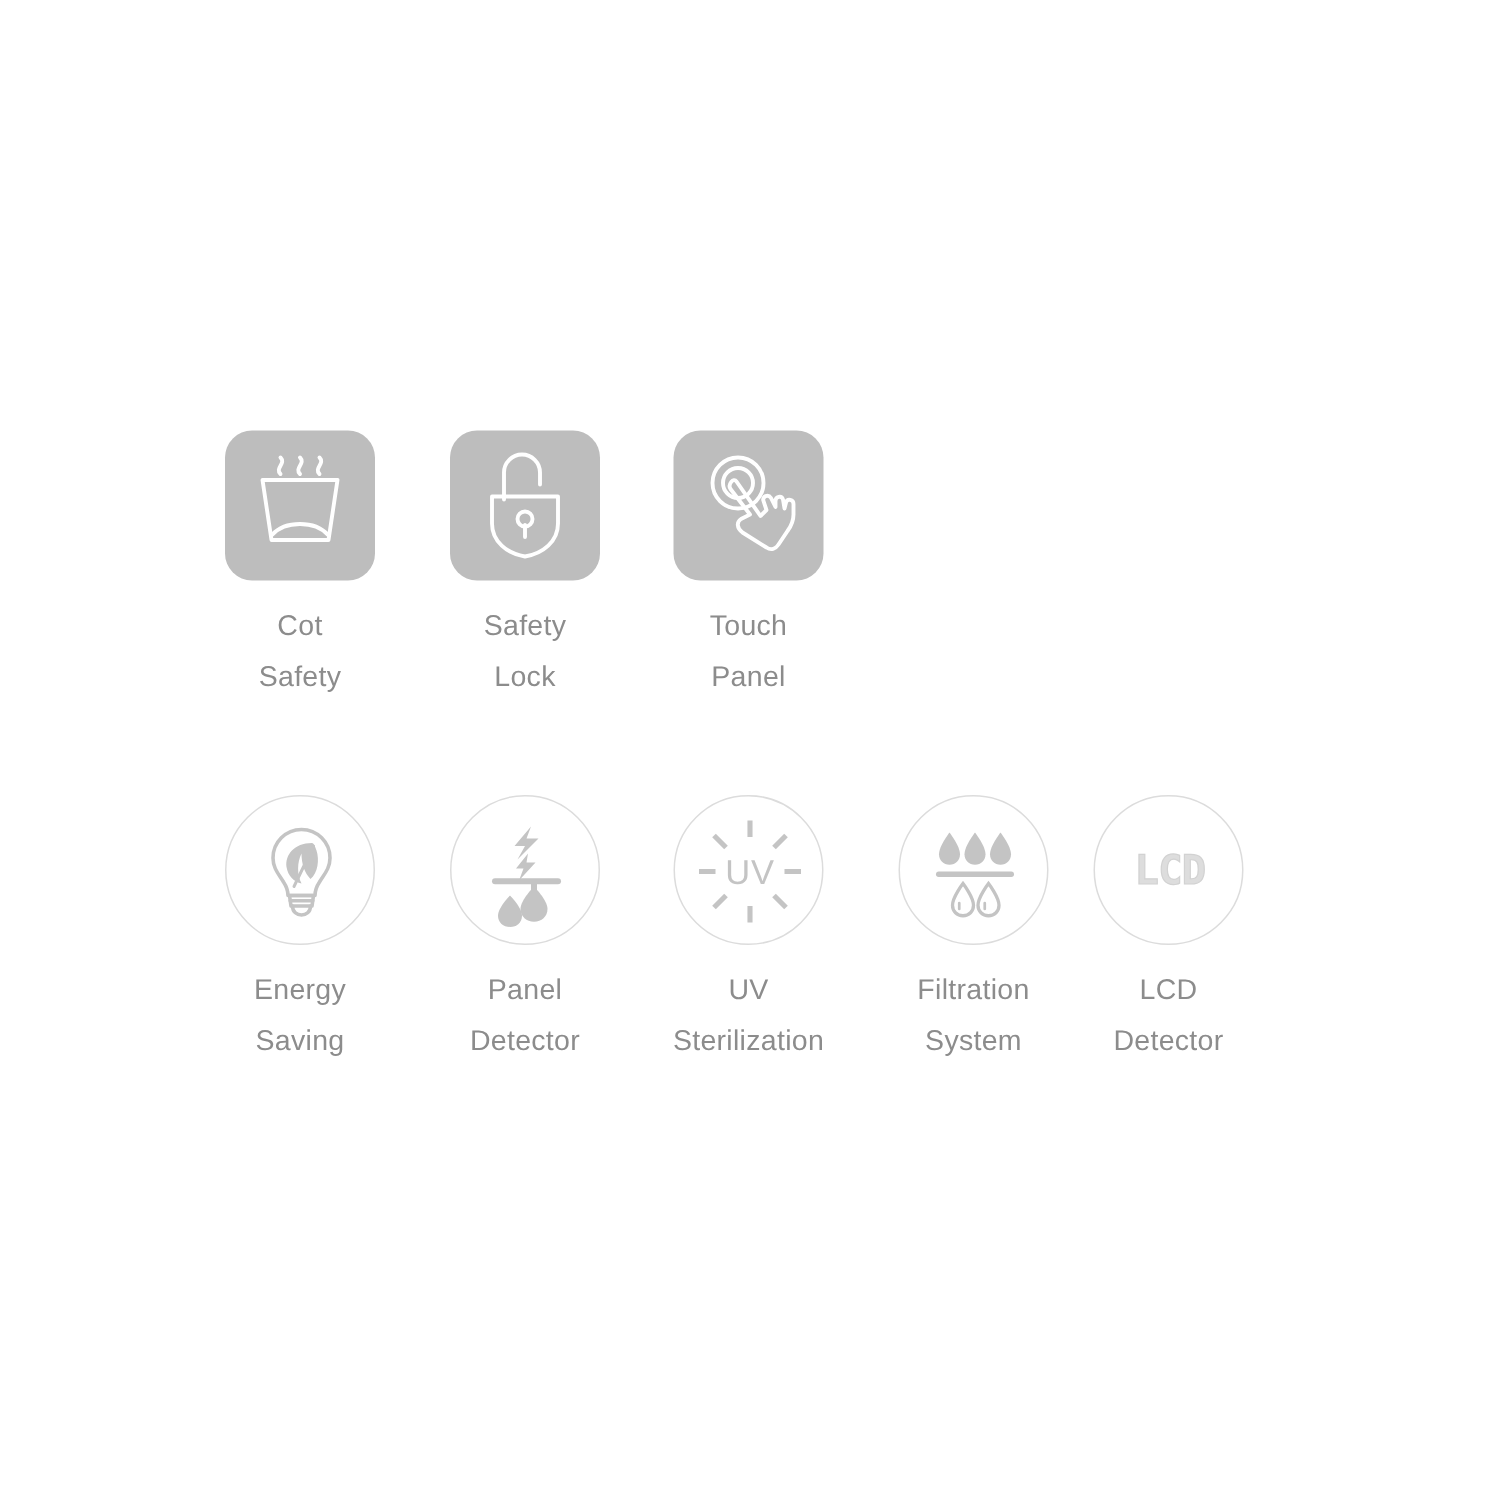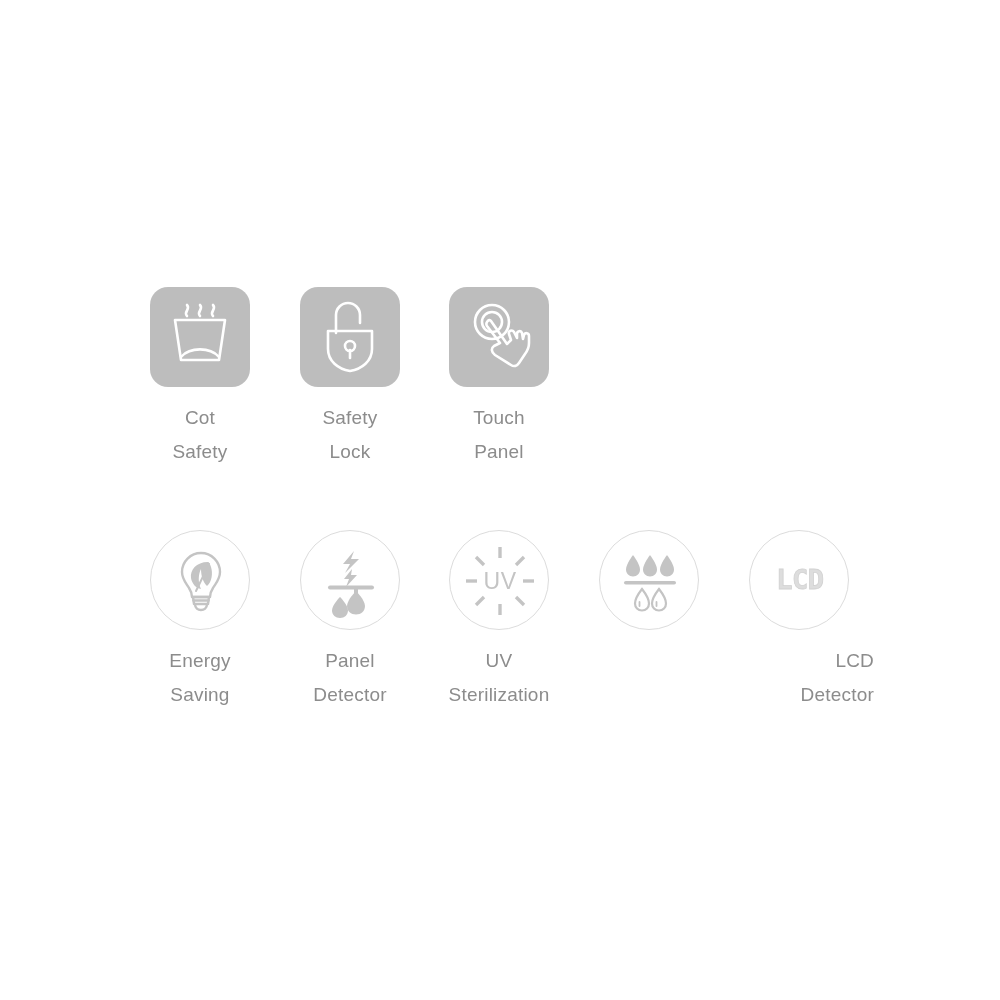--- a/index.html
+++ b/index.html
@@ -63,21 +63,21 @@
   }
 
   
   .row1 { top: 287px; }
   .row2 { top: 530px; }
 
   .c0 { left: 125px; }
   .c1 { left: 275px; }
   .c2 { left: 424px; }
   .c3 { left: 574px; }
-  .c4 { left: 724px; text-align: right; }
+  .c4 { left: 704px; }
 
   
   .icon-soft { stroke: #c4c4c4; fill: none; }
   .icon-soft-fill { fill: #c4c4c4; stroke: none; }
   .icon-white { stroke: #ffffff; fill: none; }
 </style>
 </head>
 <body>
 
 <div id="stage">
@@ -235,20 +235,24 @@
         <path class="icon-soft-fill" d="M67 24 C67 24, 60 33, 60 38.5 C60 42.5, 63 45.5, 67 45.5 C71 45.5, 74 42.5, 74 38.5 C74 33, 67 24, 67 24 Z"></path>
 
         <rect class="icon-soft-fill" x="24" y="50" width="52" height="3.6" rx="1.8"></rect>
 
         <path class="icon-soft" stroke-width="2.2" d="M42 58 C42 58, 35 67, 35 72.5 C35 76.5, 38 79.5, 42 79.5 C46 79.5, 49 76.5, 49 72.5 C49 67, 42 58, 42 58 Z"></path>
         <path class="icon-soft" stroke-width="2.2" d="M59 58 C59 58, 52 67, 52 72.5 C52 76.5, 55 79.5, 59 79.5 C63 79.5, 66 76.5, 66 72.5 C66 67, 59 58, 59 58 Z"></path>
         <path class="icon-soft" stroke-width="1.8" stroke-linecap="round" d="M39.5 71 L39.5 75"></path>
         <path class="icon-soft" stroke-width="1.8" stroke-linecap="round" d="M56.5 71 L56.5 75"></path>
       </svg>
     </div>
+    <div class="label">
+      <span class="ln">Filtration</span>
+      <span class="ln">System</span>
+    </div>
   </div>
 
   <div class="feature row2 c4">
     <div class="badge ring">
       <svg viewBox="0 0 100 100">
         <text x="50" y="58" text-anchor="middle" font-family="'DejaVu Sans Mono', monospace" font-size="27" font-weight="bold" letter-spacing="-0.5" fill="#dddddd" stroke="#d2d2d2" stroke-width="0.8">LCD</text>
       </svg>
     </div>
     <div class="label">
       <span class="ln">LCD</span>

